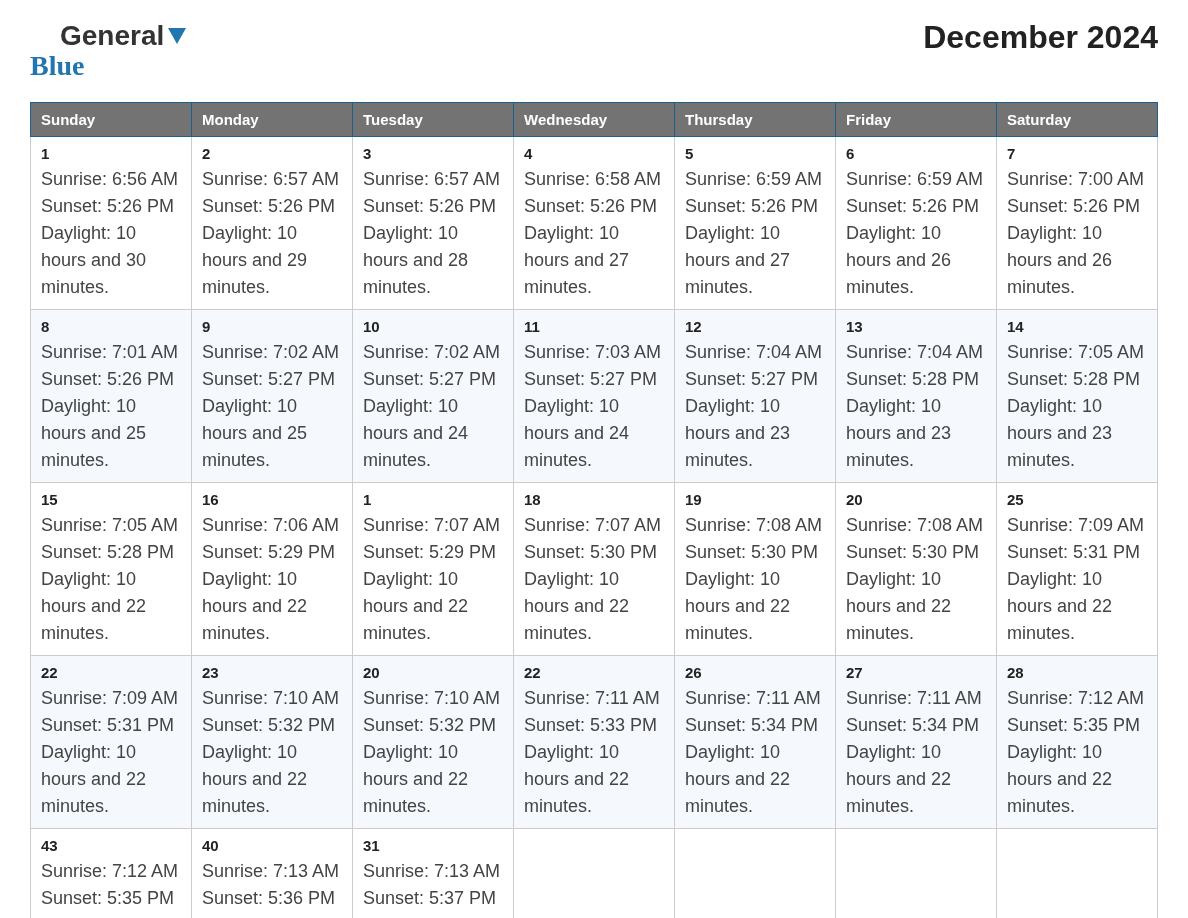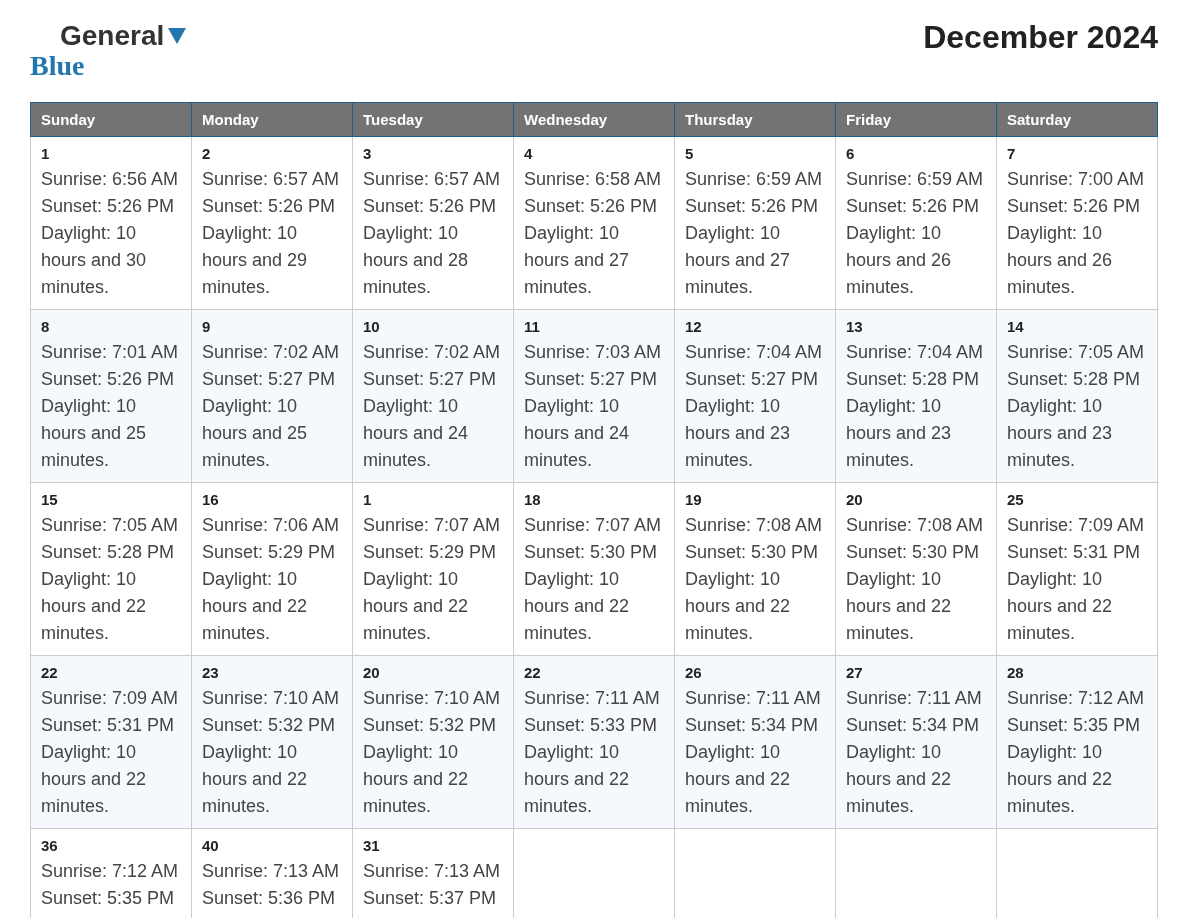--- a/index.html
+++ b/index.html
@@ -236,21 +236,21 @@
           <span class="day-num">27</span>
           <div class="day-info">Sunrise: 7:11 AM<br>Sunset: 5:34 PM<br>Daylight: 10 hours and 22 minutes.</div>
         </td>
         <td>
           <span class="day-num">28</span>
           <div class="day-info">Sunrise: 7:12 AM<br>Sunset: 5:35 PM<br>Daylight: 10 hours and 22 minutes.</div>
         </td>
       </tr>
       <tr>
         <td>
-          <span class="day-num">36</span>
+          <span class="day-num">43</span>
           <div class="day-info">Sunrise: 7:12 AM<br>Sunset: 5:35 PM<br>Daylight: 10 hours and 23 minutes.</div>
         </td>
         <td>
           <span class="day-num">40</span>
           <div class="day-info">Sunrise: 7:13 AM<br>Sunset: 5:36 PM<br>Daylight: 10 hours and 23 minutes.</div>
         </td>
         <td>
           <span class="day-num">31</span>
           <div class="day-info">Sunrise: 7:13 AM<br>Sunset: 5:37 PM<br>Daylight: 10 hours and 23 minutes.</div>
         </td>

